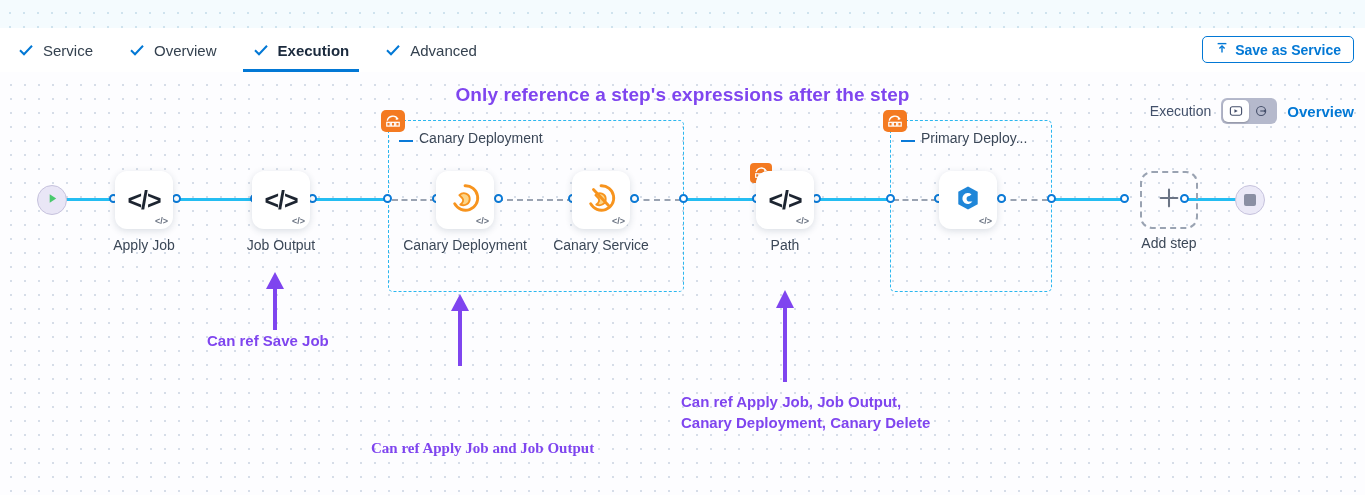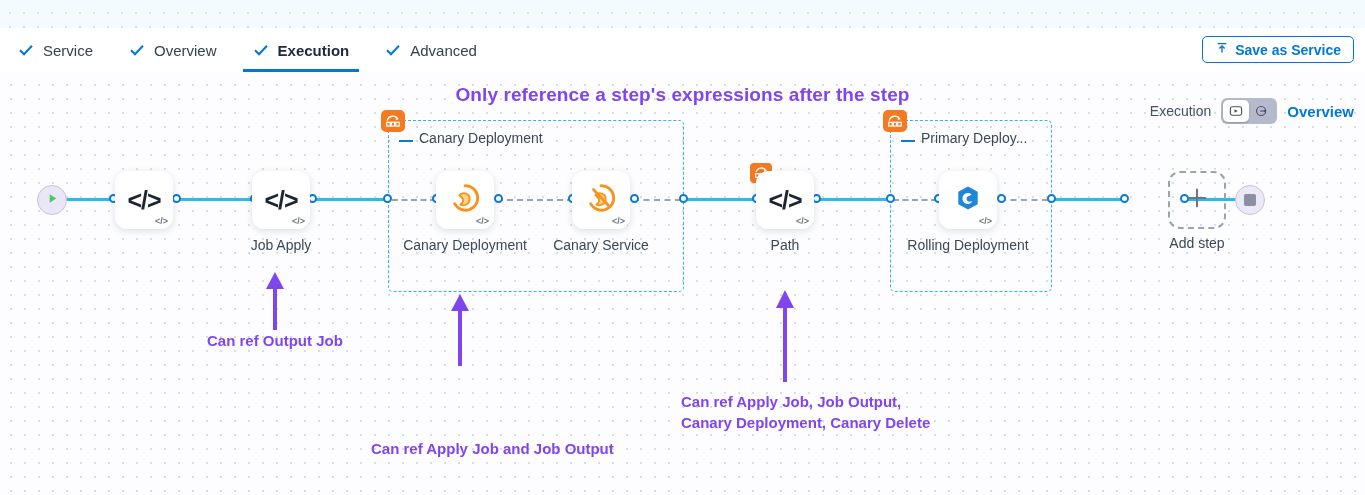--- a/index.html
+++ b/index.html
@@ -280,28 +280,29 @@
               <path d="M4 2.5 L11 7 L4 11.5 Z" fill="#49c96d"></path>
             </svg>
         </span>
       </div>
 
       <div class="node" style="left:115px;">
         <div class="box">
           <span class="code">&lt;/&gt;</span>
           <span class="minibadge">&lt;/&gt;</span>
         </div>
+        <div class="label">Apply Job</div>
       </div>
 
       <div class="node" style="left:252px;">
         <div class="box">
           <span class="code">&lt;/&gt;</span>
           <span class="minibadge">&lt;/&gt;</span>
         </div>
-        <div class="label">Job Apply</div>
+        <div class="label">Job Output</div>
       </div>
 
       <div class="node" style="left:436px;">
         <div class="box">
           <span>
             <svg viewBox="0 0 34 34" width="32" height="32">
               <path d="M17 4 A13 13 0 1 1 6 23" fill="none" stroke="#f7941e" stroke-width="3" stroke-linecap="round"></path>
               <path d="M11 14 C15 10 22 12 22 18 C22 23 17 26 12 24 C15 22 16 19 14 17 Z" fill="#fcd589" stroke="#f7941e" stroke-width="2" stroke-linejoin="round"></path>
             </svg>
           </span>
@@ -345,25 +346,23 @@
       <div class="node" style="left:939px;">
         <div class="box">
           <span>
             <svg viewBox="0 0 34 34" width="30" height="30">
               <path d="M17 4 L28 10 L28 24 L17 30 L6 24 L6 10 Z" fill="#1f86d8"></path>
               <path d="M21 13 A6.2 6.2 0 1 0 22 21 L18.6 21 A3.2 3.2 0 1 1 18.6 14.6 Z" fill="#ffffff"></path>
             </svg>
           </span>
           <span class="minibadge">&lt;/&gt;</span>
         </div>
-        <div class="label">Rolling
-Deployment</div>
-      </div>
-
-      <div class="addstep" style="left:1168px;">
+      </div>
+
+      <div class="addstep" style="left:1140px;">
         <div class="box">
           <span>
             <svg viewBox="0 0 28 28" width="26" height="26">
               <path d="M14 5 V23 M5 14 H23" stroke="#6b7485" stroke-width="2.2" stroke-linecap="round"></path>
             </svg>
           </span>
         </div>
         <div class="label">Add step</div>
       </div>
 
@@ -380,20 +379,20 @@
         <svg viewBox="0 0 22 72" width="22" height="72">
           <path d="M11 0 L20 17 L13 17 L13 72 L9 72 L9 17 L2 17 Z" fill="#7f45ef"></path>
         </svg>
       </div>
       <div class="arrow" style="left:774px;top:218px;">
         <svg viewBox="0 0 22 92" width="22" height="92">
           <path d="M11 0 L20 18 L13 18 L13 92 L9 92 L9 18 L2 18 Z" fill="#7f45ef"></path>
         </svg>
       </div>
 
-      <div class="ann" style="left:207px;top:258px;">Can ref Output Job</div>
-      <div class="ann" style="left:371px;top:366px;">Can ref Apply Job and Job Output</div>
+      <div class="ann" style="left:207px;top:258px;">Can ref Save Job</div>
+      <div class="ann" style="left:371px;top:366px;font-family:Liberation Serif, serif;">Can ref Apply Job and Job Output</div>
       <div class="ann" style="left:681px;top:319px;">Can ref Apply Job, Job Output,
 Canary Deployment, Canary Delete</div>
 
     </div>
   </div>
 </div>
 
 </body></html>

